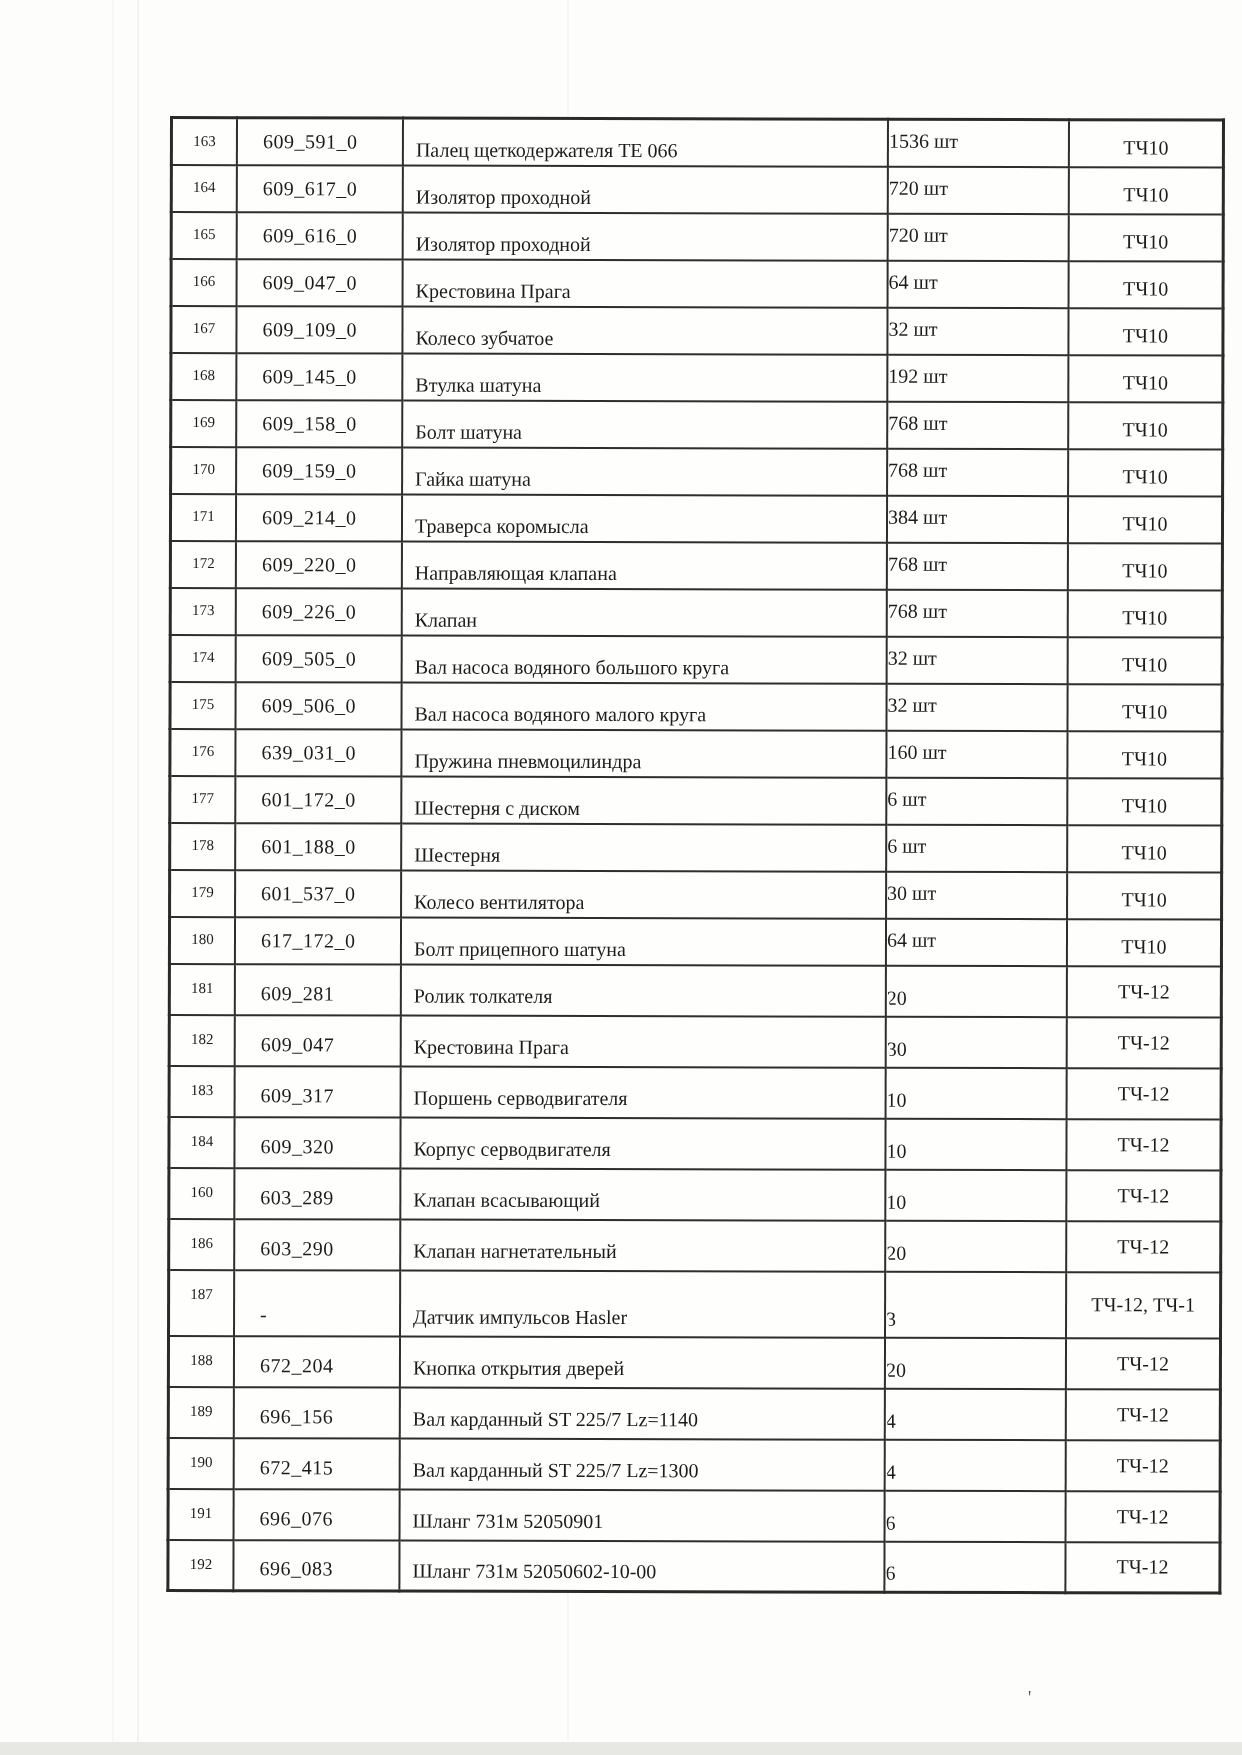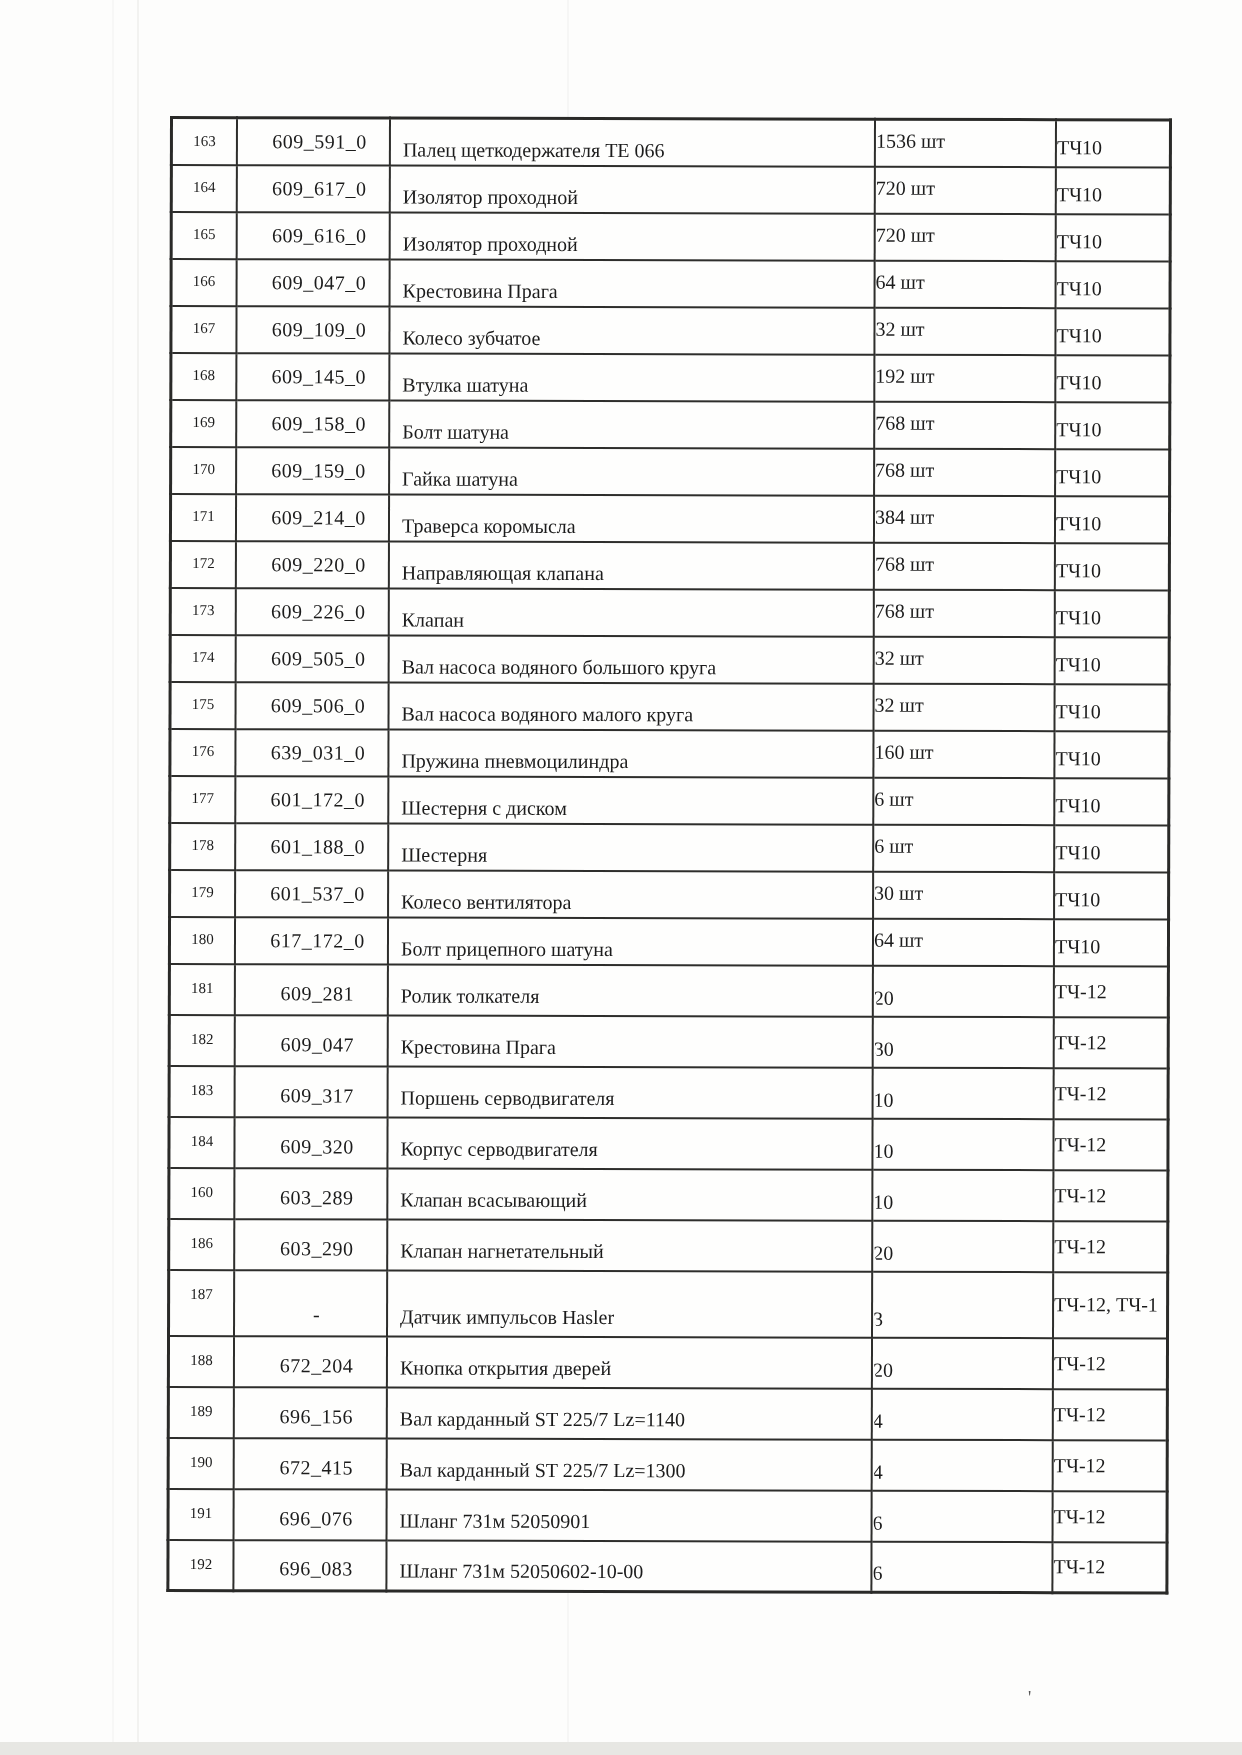--- a/index.html
+++ b/index.html
@@ -28,24 +28,24 @@
     background:#fefefd;
   }
   td{
     border:2px solid #2e2e2c;
     padding:0;overflow:hidden;
     font-size:20px;line-height:1.15;
     vertical-align:middle;
   }
   table{border:3px solid #2a2a28;}
   .c-no   {width:63px;text-align:center;font-size:15px;}
-  .c-code {width:139px;padding-left:12px;letter-spacing:0.5px;text-align:center;}
+  .c-code {width:139px;padding-left:25px;letter-spacing:0.5px;}
   .c-name {width:467px;padding-left:12px;padding-right:4px;}
   .c-qty  {width:179px;text-align:left;}
-  .c-dept {width:112px;padding:0 0;}
+  .c-dept {width:112px;text-align:center;padding:0 20px;}
 
   
   tr.sec-a{height:47px;}
   tr.sec-a .c-name{vertical-align:bottom;padding-bottom:3px;}
   tr.sec-a .c-qty{vertical-align:top;padding-top:9px;}
   tr.sec-a .c-dept{vertical-align:bottom;padding-bottom:7px;}
 
   
   tr.sec-b{height:51px;}
   tr.sec-b .c-no{vertical-align:top;padding-top:15px;}

